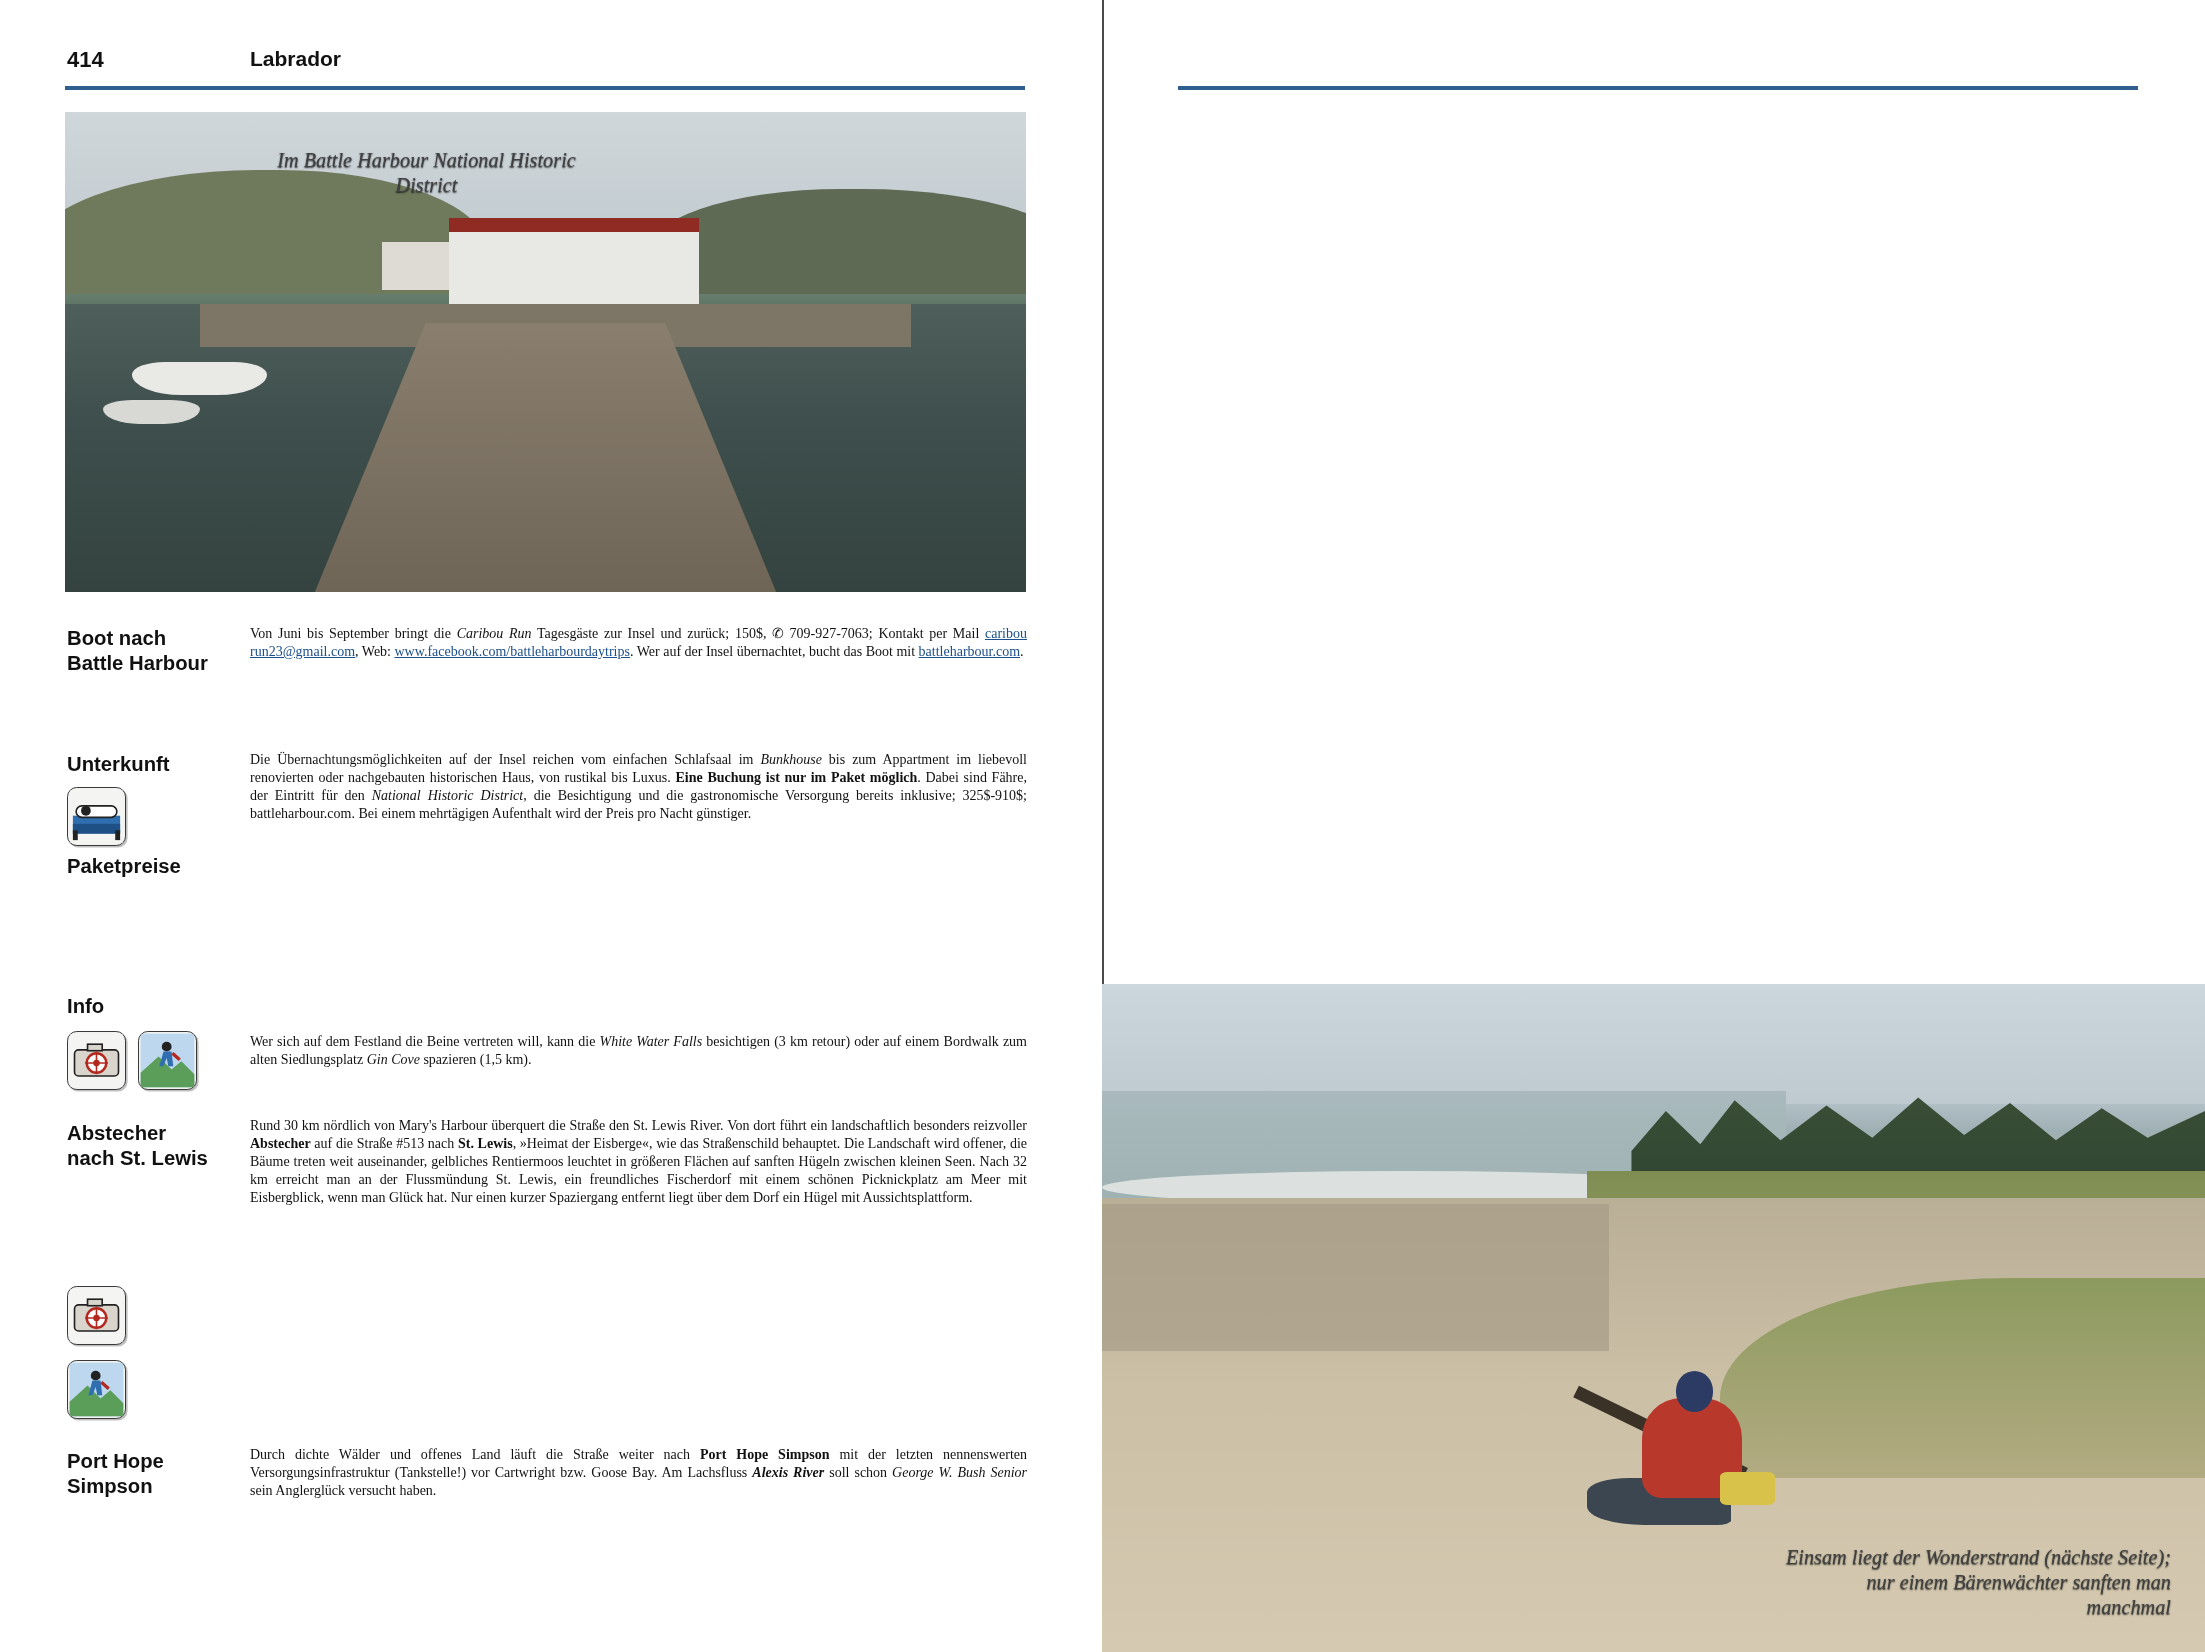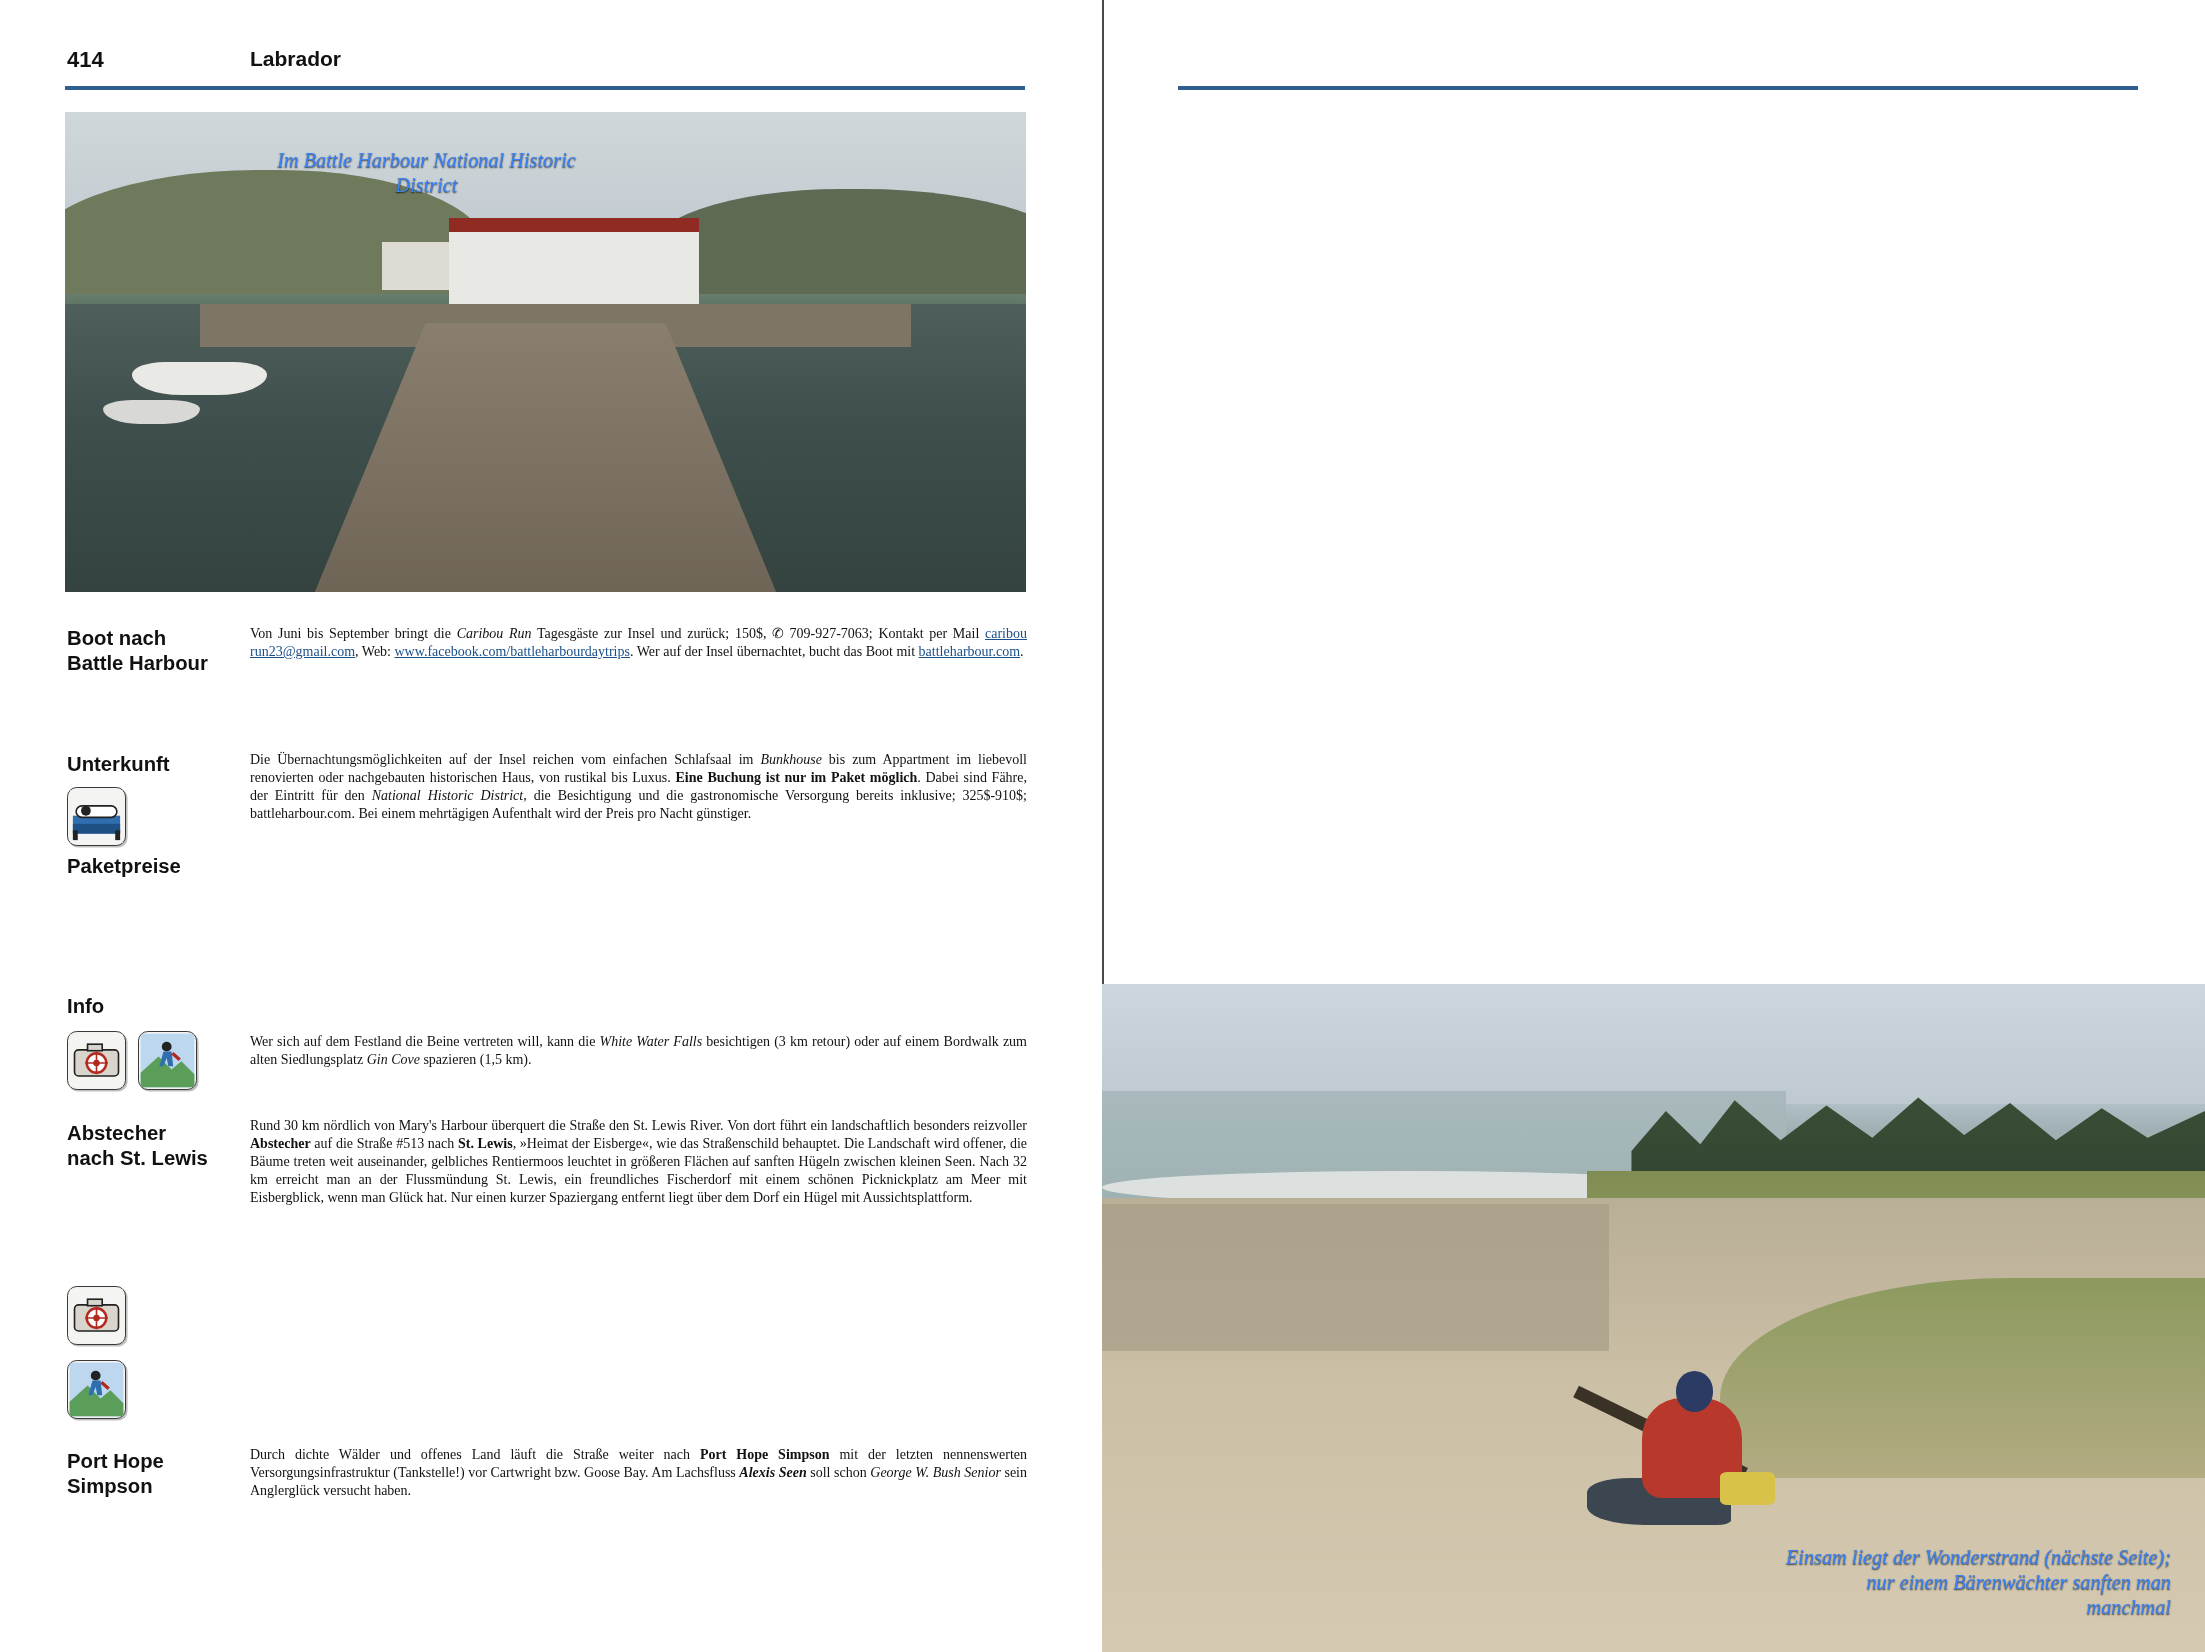--- a/index.html
+++ b/index.html
@@ -51,21 +51,21 @@
   .photo{
     position:absolute;
     overflow:hidden;
   }
   .photo-caption{
     position:absolute;
     font-family:"Liberation Serif", serif;
     font-style:italic;
     font-size:20.3px;
     line-height:1.22;
-    color:#3b82f6;
+    color:#404040;
     text-align:right;
     text-shadow:0 0.8px 1.6px rgba(0,0,0,.8);
   }
 
   
   #left-photo{
     left:65px; top:112px; width:961px; height:480px;
     background:linear-gradient(#c9d2d6 0%, #c3ccd2 18%, #9fb0a0 22%, #7b8f7c 33%, #5f7667 40%, #55645c 47%, #5d6b63 60%, #6b7a70 75%, #7b8a80 100%);
   }
   #left-photo .sky{position:absolute;left:0;top:0;width:100%;height:26%;background:linear-gradient(#cfd7da,#c2cbd0);}
@@ -242,21 +242,21 @@
         <circle cx="34" cy="18" r="6" fill="#222"></circle>
         <path d="M30 24 L40 24 L42 42 L36 42 L34 32 L30 42 L25 42 Z" fill="#2f6fb0"></path>
         <path d="M41 26 L50 34" stroke="#b3281f" stroke-width="4" fill="none"></path>
       </svg>
     </div>
 
     <div class="margin-label left-label" style="top:1449px;white-space:pre-line;">Port Hope
 Simpson</div>
 
     <div class="body left-col" style="top:1446px;">
-      Durch dichte Wälder und offenes Land läuft die Straße weiter nach <b>Port Hope Simpson</b> mit der letzten nennenswerten Versorgungsinfrastruktur (Tankstelle!) vor Cartwright bzw. Goose Bay. Am Lachsfluss <b><i>Alexis Seen</i></b> soll schon <i>George W. Bush Senior</i> sein Anglerglück versucht haben.
+      Durch dichte Wälder und offenes Land läuft die Straße weiter nach <b>Port Hope Simpson</b> mit der letzten nennenswerten Versorgungsinfrastruktur (Tankstelle!) vor Cartwright bzw. Goose Bay. Am Lachsfluss <b><i>Alexis River</i></b> soll schon <i>George W. Bush Senior</i> sein Anglerglück versucht haben.
     </div>
 
   </div>
 
   <div class="right-page">
 
     <div class="hdr-rule"></div>
 
   </div>
 

